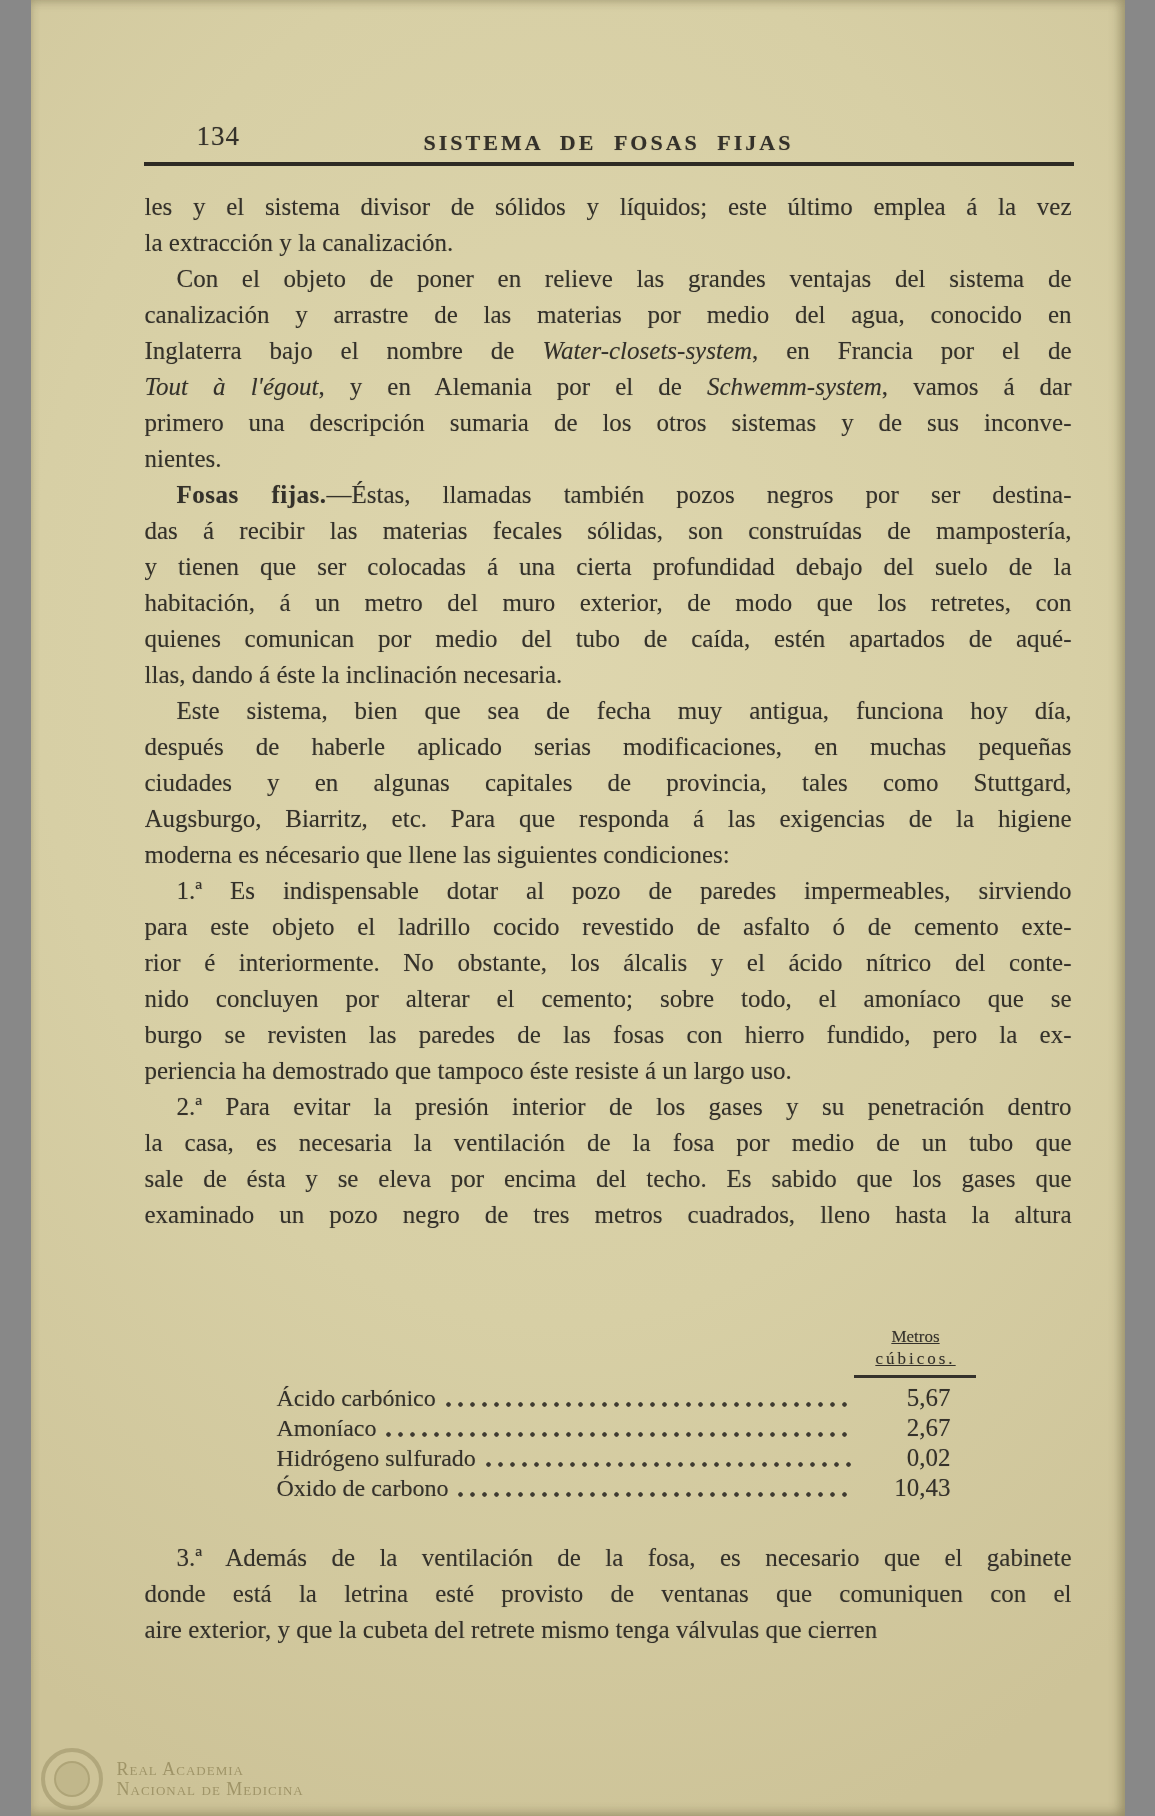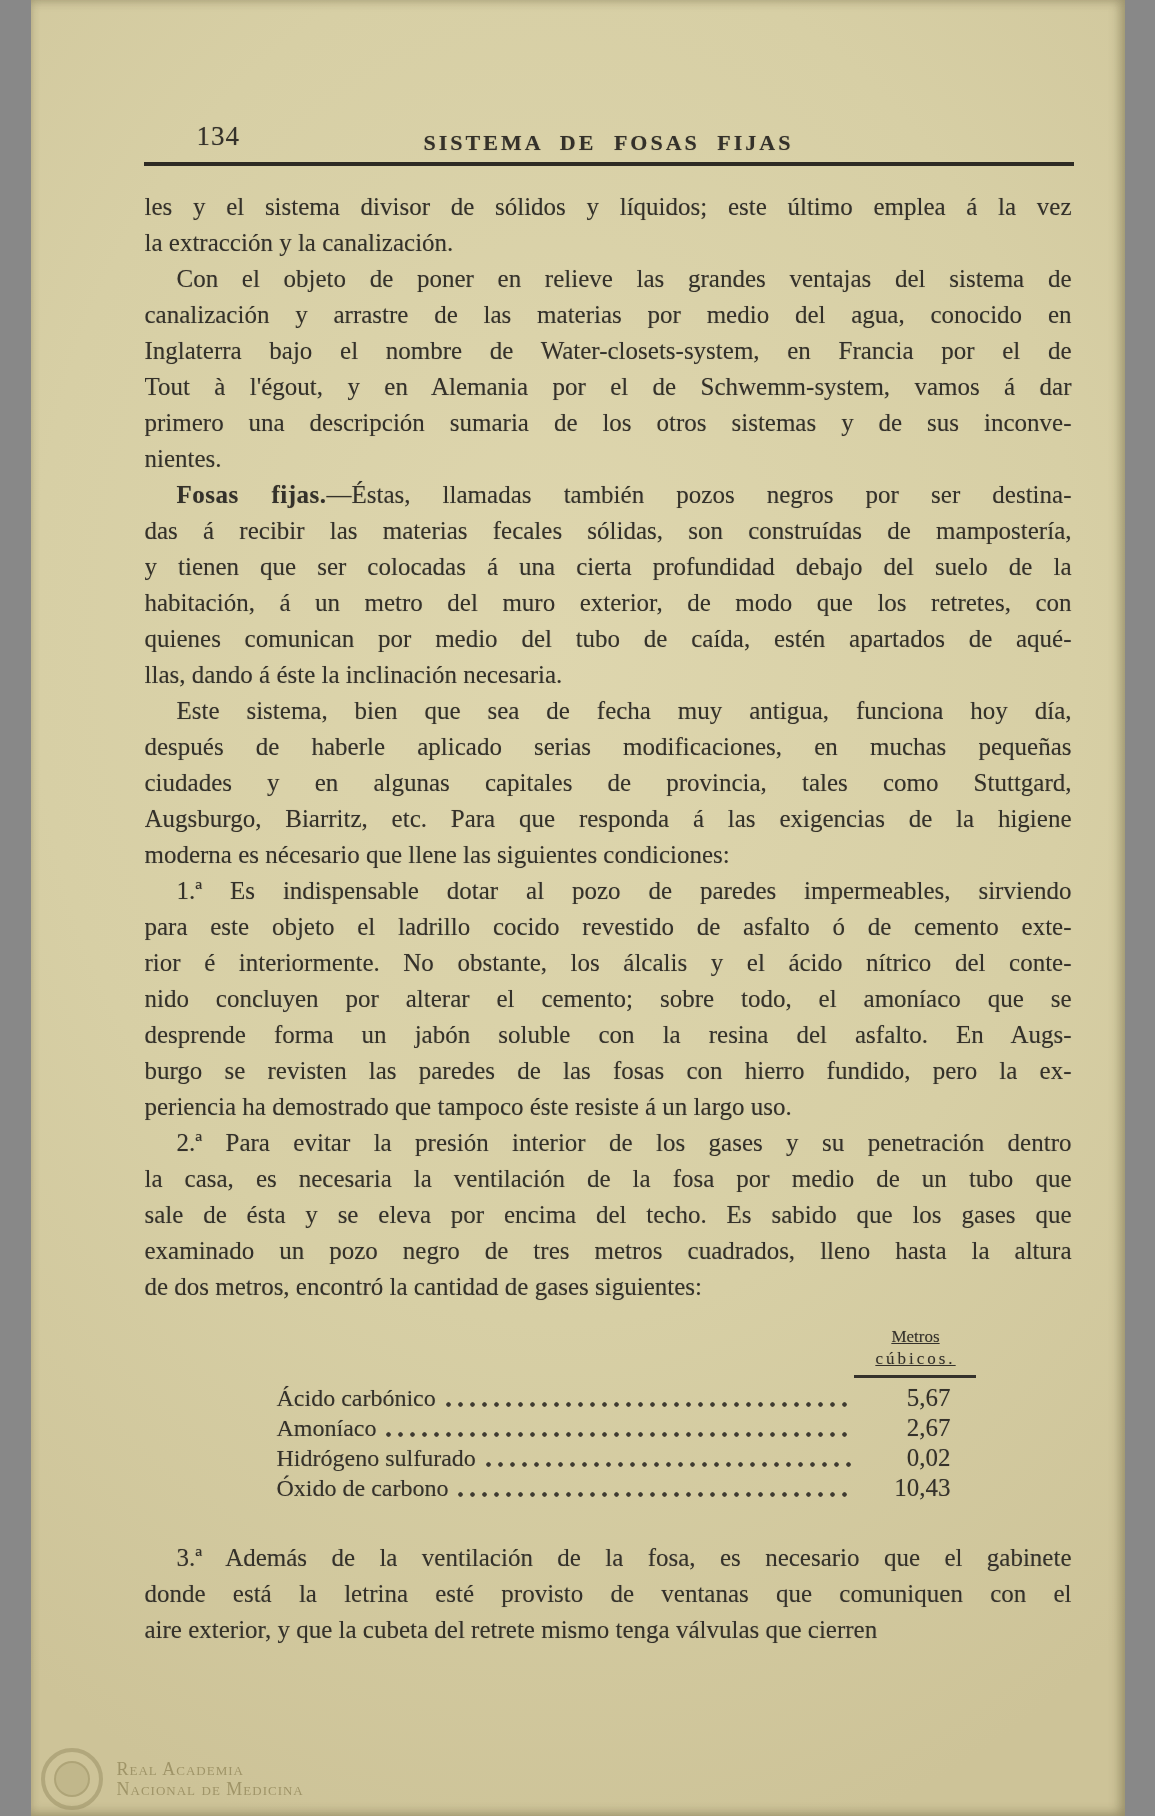--- a/index.html
+++ b/index.html
@@ -36,21 +36,21 @@
     text-shadow:0 0 1px rgba(52,49,42,.33);
   }
   .tb1{top:189px;}
   .tb2{top:1540px;}
   .line{
     height:36px;overflow:hidden;
     text-align:justify;text-align-last:justify;
   }
   .line.end{text-align-last:auto;}
   .line.ind{text-indent:32px;}
-  .i{}
+  .i{font-style:italic;}
   .b{font-weight:bold;letter-spacing:.5px;}
   
   .gas-header{
     position:absolute;left:818px;top:1326px;width:134px;
     text-align:center;font-size:17px;line-height:22px;
     text-shadow:0 0 1px rgba(52,49,42,.3);
     text-decoration:underline;
   }
   .gas-header .h2{letter-spacing:3px;}
   .gas-rule{
@@ -116,28 +116,26 @@
     <div class="line end"><span>llas, dando á éste la inclinación necesaria.</span></div>
     <div class="line ind"><span>Este sistema, bien que sea de fecha muy antigua, funciona hoy día,</span></div>
     <div class="line"><span>después de haberle aplicado serias modificaciones, en muchas pequeñas</span></div>
     <div class="line"><span>ciudades y en algunas capitales de provincia, tales como Stuttgard,</span></div>
     <div class="line"><span>Augsburgo, Biarritz, etc. Para que responda á las exigencias de la higiene</span></div>
     <div class="line end"><span>moderna es nécesario que llene las siguientes condiciones:</span></div>
     <div class="line ind"><span>1.ª Es indispensable dotar al pozo de paredes impermeables, sirviendo</span></div>
     <div class="line"><span>para este objeto el ladrillo cocido revestido de asfalto ó de cemento exte-</span></div>
     <div class="line"><span>rior é interiormente. No obstante, los álcalis y el ácido nítrico del conte-</span></div>
     <div class="line"><span>nido concluyen por alterar el cemento; sobre todo, el amoníaco que se</span></div>
-    <div class="line"><span>desprende forma un jabón soluble con la resina del asfalto. En Augs-</span></div>
     <div class="line"><span>burgo se revisten las paredes de las fosas con hierro fundido, pero la ex-</span></div>
     <div class="line end"><span>periencia ha demostrado que tampoco éste resiste á un largo uso.</span></div>
     <div class="line ind"><span>2.ª Para evitar la presión interior de los gases y su penetración dentro</span></div>
     <div class="line"><span>la casa, es necesaria la ventilación de la fosa por medio de un tubo que</span></div>
     <div class="line"><span>sale de ésta y se eleva por encima del techo. Es sabido que los gases que</span></div>
     <div class="line"><span>examinado un pozo negro de tres metros cuadrados, lleno hasta la altura</span></div>
-    <div class="line end"><span>de dos metros, encontró la cantidad de gases siguientes:</span></div>
   </div>
 
   <div class="gas-header">
     <div class="h1">Metros</div>
     <div class="h2">cúbicos.</div>
   </div>
   <div class="gas-rule"></div>
 
   <div class="gas-rows">
     <div class="gas-row">

